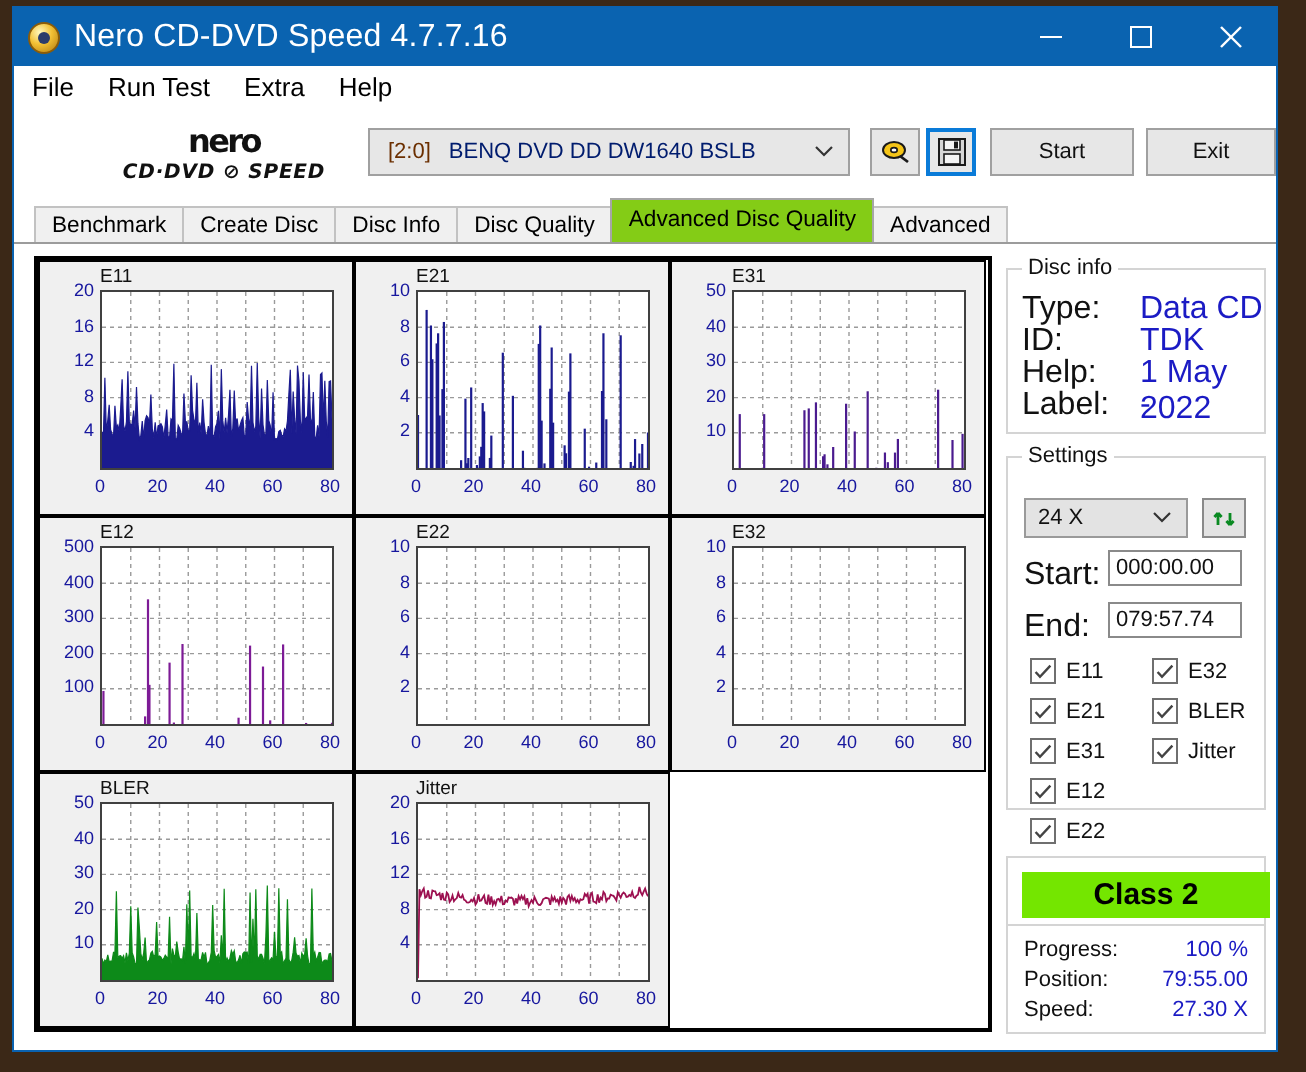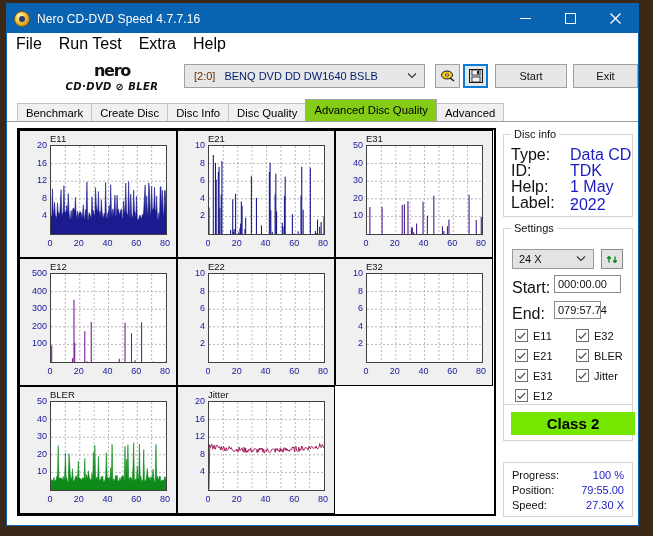--- a/index.html
+++ b/index.html
@@ -47,42 +47,42 @@
     position: relative;
   }
   .title-icon::after {
     content: "";
     position: absolute; left: 4px; top: 4px;
     width: 6px; height: 6px; border-radius: 50%;
     background: #2b3c6b;
   }
   .title-text {
     color: #ffffff;
-    font-size: 12px;
+    font-size: 16px;
     letter-spacing: 0.1px;
   }
   .win-btns {
     position: absolute; right: 0; top: 0;
     height: 29px; display: flex;
   }
   .win-btn {
     width: 45px; height: 29px;
     display: flex; align-items: center; justify-content: center;
     color: #fff;
   }
   .win-btn svg { display:block; }
 
   
   .menubar {
     height: 21px;
     background: #ffffff;
     display: flex; align-items: center;
     padding-left: 9px;
     flex: 0 0 auto;
-    font-size: 16px;
+    font-size: 13px;
     color: #000;
   }
   .menubar span { margin-right: 17px; }
 
   
   .toolbar {
     height: 45px;
     background: #ffffff;
     display: flex; align-items: center;
     flex: 0 0 auto;
@@ -331,21 +331,21 @@
   <div class="menubar">
     <span>File</span>
     <span>Run Test</span>
     <span>Extra</span>
     <span>Help</span>
   </div>
 
   <div class="toolbar">
     <div class="logo">
       <div class="logo-main">nero</div>
-      <div class="logo-sub">CD·DVD ⊘ BLER</div>
+      <div class="logo-sub">CD·DVD ⊘ SPEED</div>
     </div>
 
     <div class="drive-select">
       <span class="drive-id">[2:0]</span>
       <span class="drive-name">BENQ DVD DD DW1640 BSLB</span>
       <span class="drive-arrow">
         <svg width="10" height="7" viewBox="0 0 10 7">
             <polyline points="1,1.5 5,5.5 9,1.5" fill="none" stroke="#333" stroke-width="1.1"></polyline>
           </svg>
       </span>
@@ -714,21 +714,21 @@
         <svg width="13" height="13" viewBox="0 0 13 13">
           <path d="M3 3.5 L3 9.5 M3 3.5 L1.2 5.5 M3 3.5 L4.8 5.5" stroke="#0a8a22" stroke-width="1.4" fill="none"></path>
           <path d="M9 9.5 L9 3.5 M9 9.5 L7.2 7.5 M9 9.5 L10.8 7.5" stroke="#0a8a22" stroke-width="1.4" fill="none"></path>
         </svg>
       </div>
 
       <div class="kv kv-k" style="left:8px; top:50px;">Start:</div>
       <div class="txtbox" style="left:50px; top:46px; width:67px;">000:00.00</div>
 
       <div class="kv kv-k" style="left:8px; top:76px;">End:</div>
-      <div class="txtbox" style="left:50px; top:72px; width:47px;">079:57.74</div>
+      <div class="txtbox" style="left:50px; top:72px; width:67px;">079:57.74</div>
 
       <div class="cbrow" style="left:11px; top:100px;">
         <span class="cbox">
             <svg width="9" height="8" viewBox="0 0 9 8">
               <polyline points="0.8,4 3,6.4 8.2,0.8" fill="none" stroke="#444" stroke-width="1.2"></polyline>
             </svg>
           </span>
         <span>E11</span>
       </div>
       <div class="cbrow" style="left:11px; top:120px;">
@@ -783,21 +783,21 @@
       <div class="cbrow" style="left:72px; top:140px;">
         <span class="cbox">
             <svg width="9" height="8" viewBox="0 0 9 8">
               <polyline points="0.8,4 3,6.4 8.2,0.8" fill="none" stroke="#444" stroke-width="1.2"></polyline>
             </svg>
           </span>
         <span>Jitter</span>
       </div>
     </div>
 
-    <div class="grp" style="left:496px; top:282px; width:130px; height:37px;">
+    <div class="grp" style="left:496px; top:306px; width:130px; height:37px;">
       <div class="class-box">Class 2</div>
     </div>
 
     <div class="grp" style="left:496px; top:340px; width:130px; height:55px;">
       <div class="stat stat-k" style="left:8px; top:6px;">Progress:</div>
       <div class="stat stat-v" style="right:8px; top:6px;">100 %</div>
       <div class="stat stat-k" style="left:8px; top:21px;">Position:</div>
       <div class="stat stat-v" style="right:8px; top:21px;">79:55.00</div>
       <div class="stat stat-k" style="left:8px; top:36px;">Speed:</div>
       <div class="stat stat-v" style="right:8px; top:36px;">27.30 X</div>

